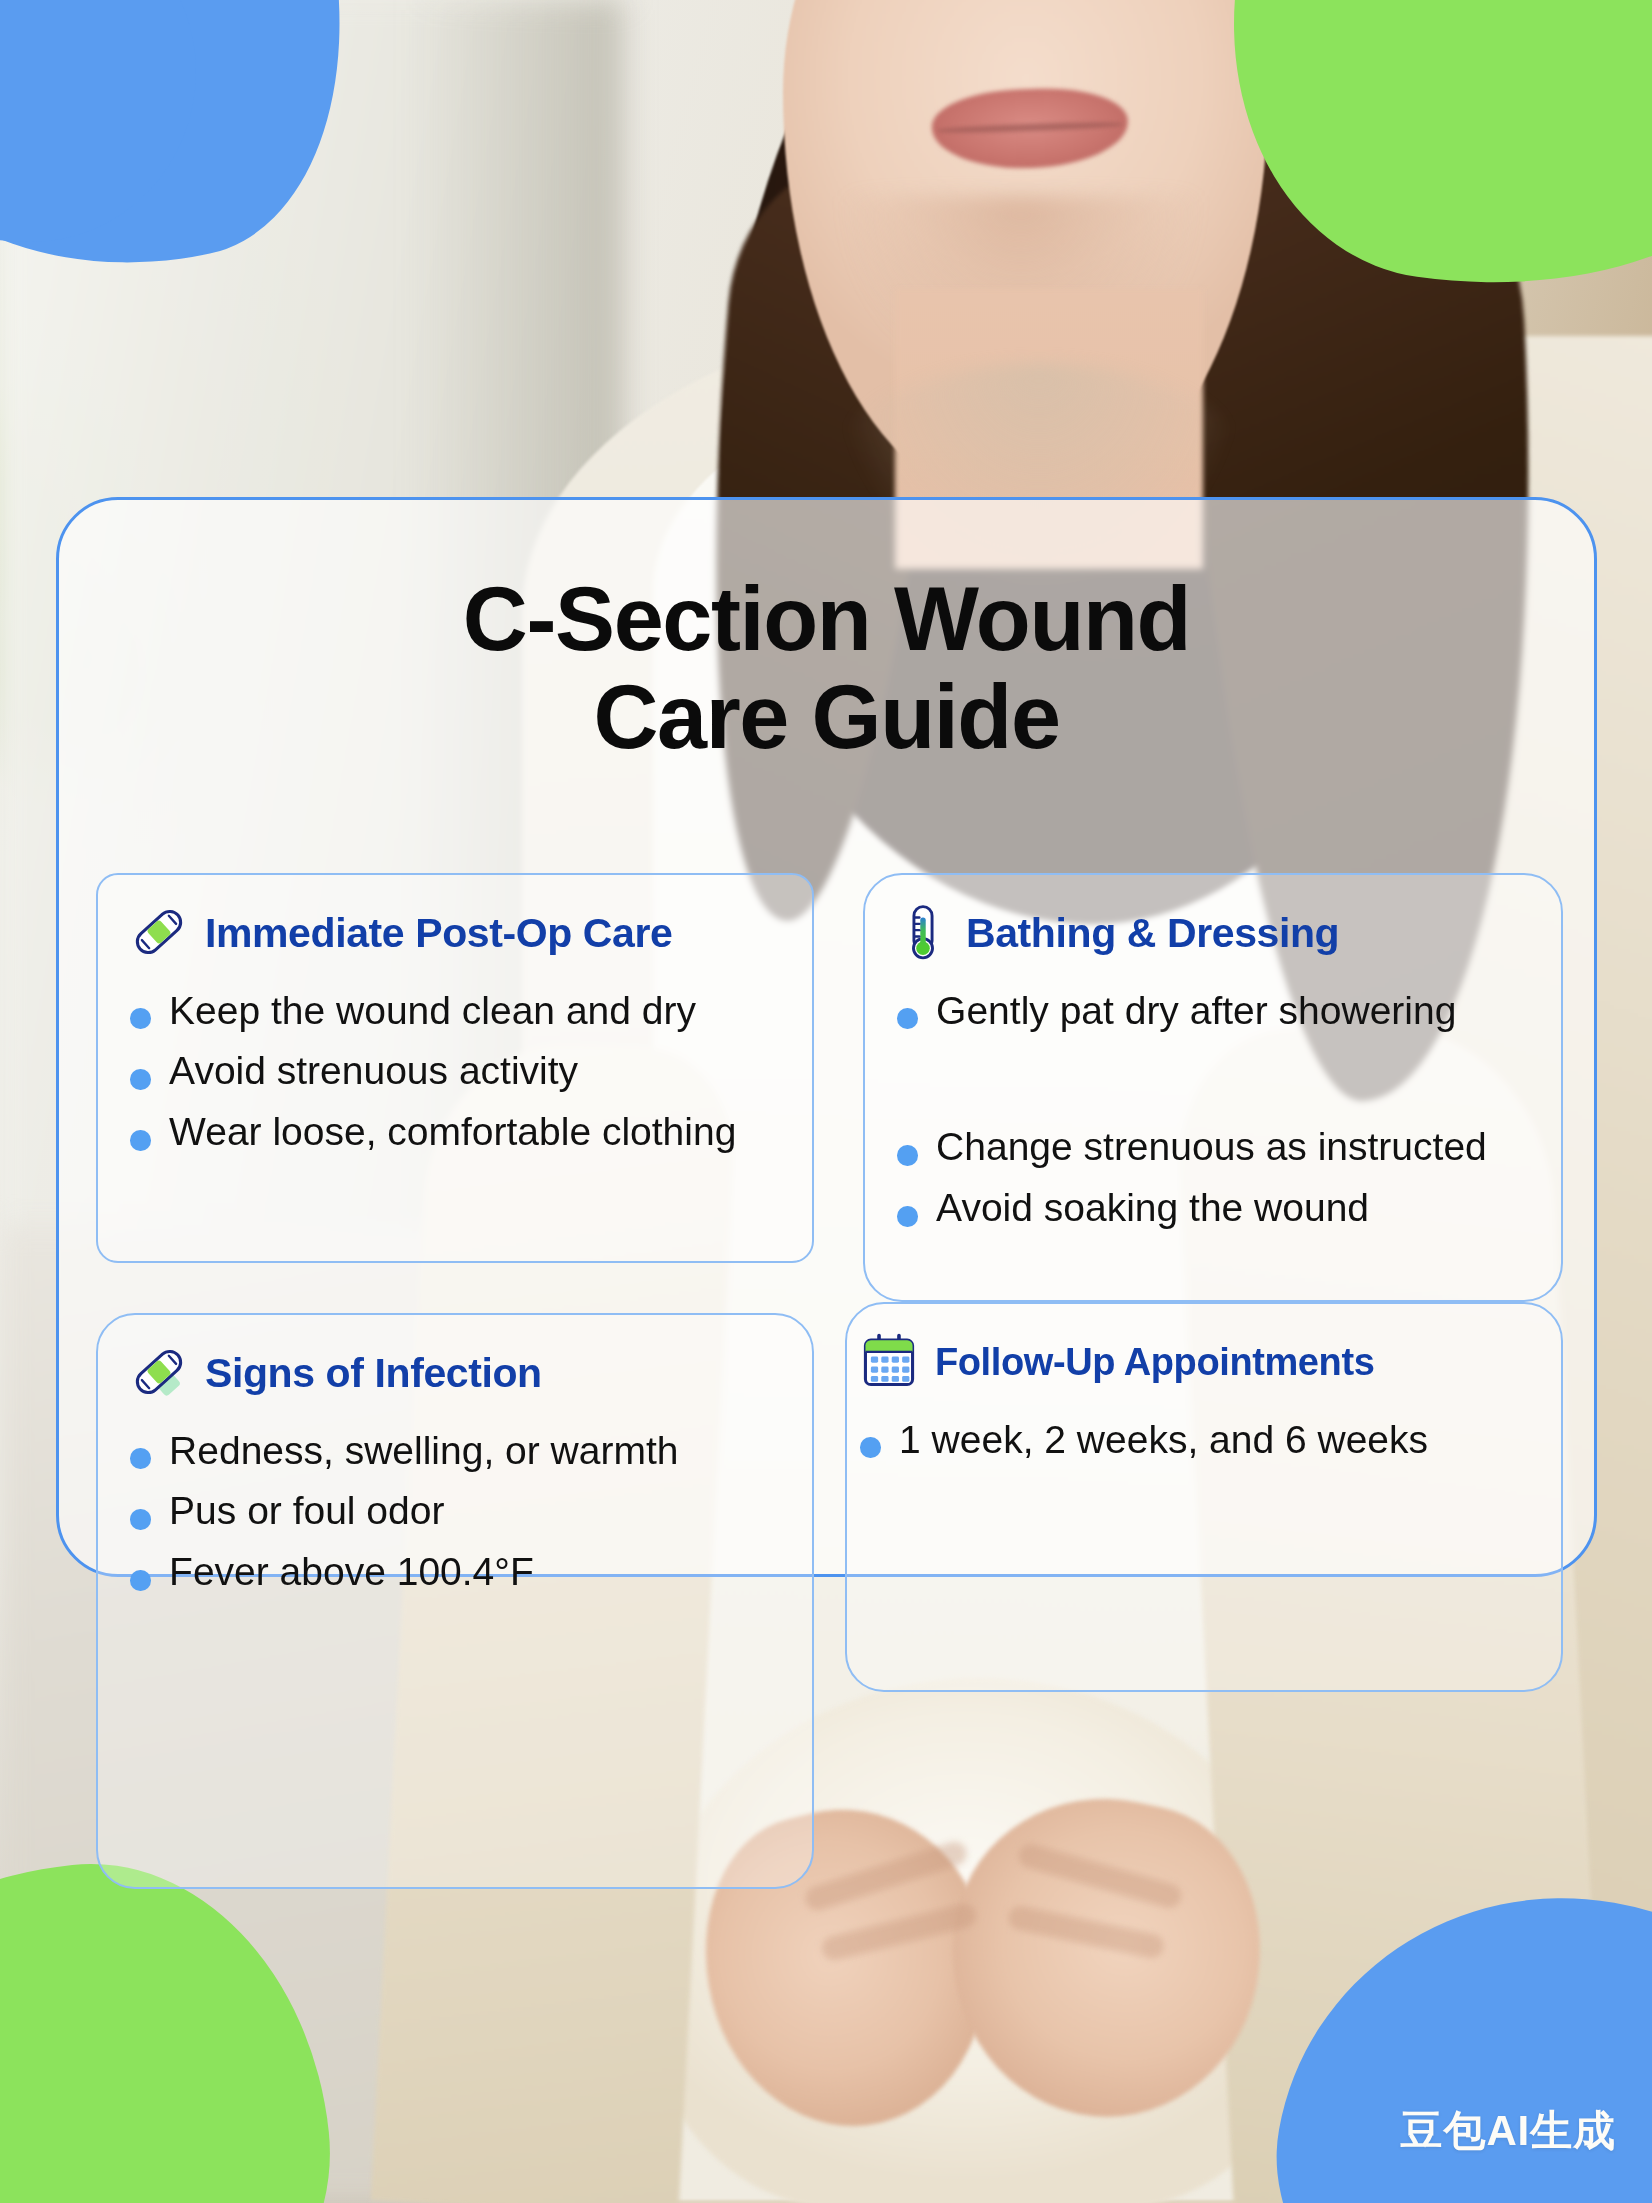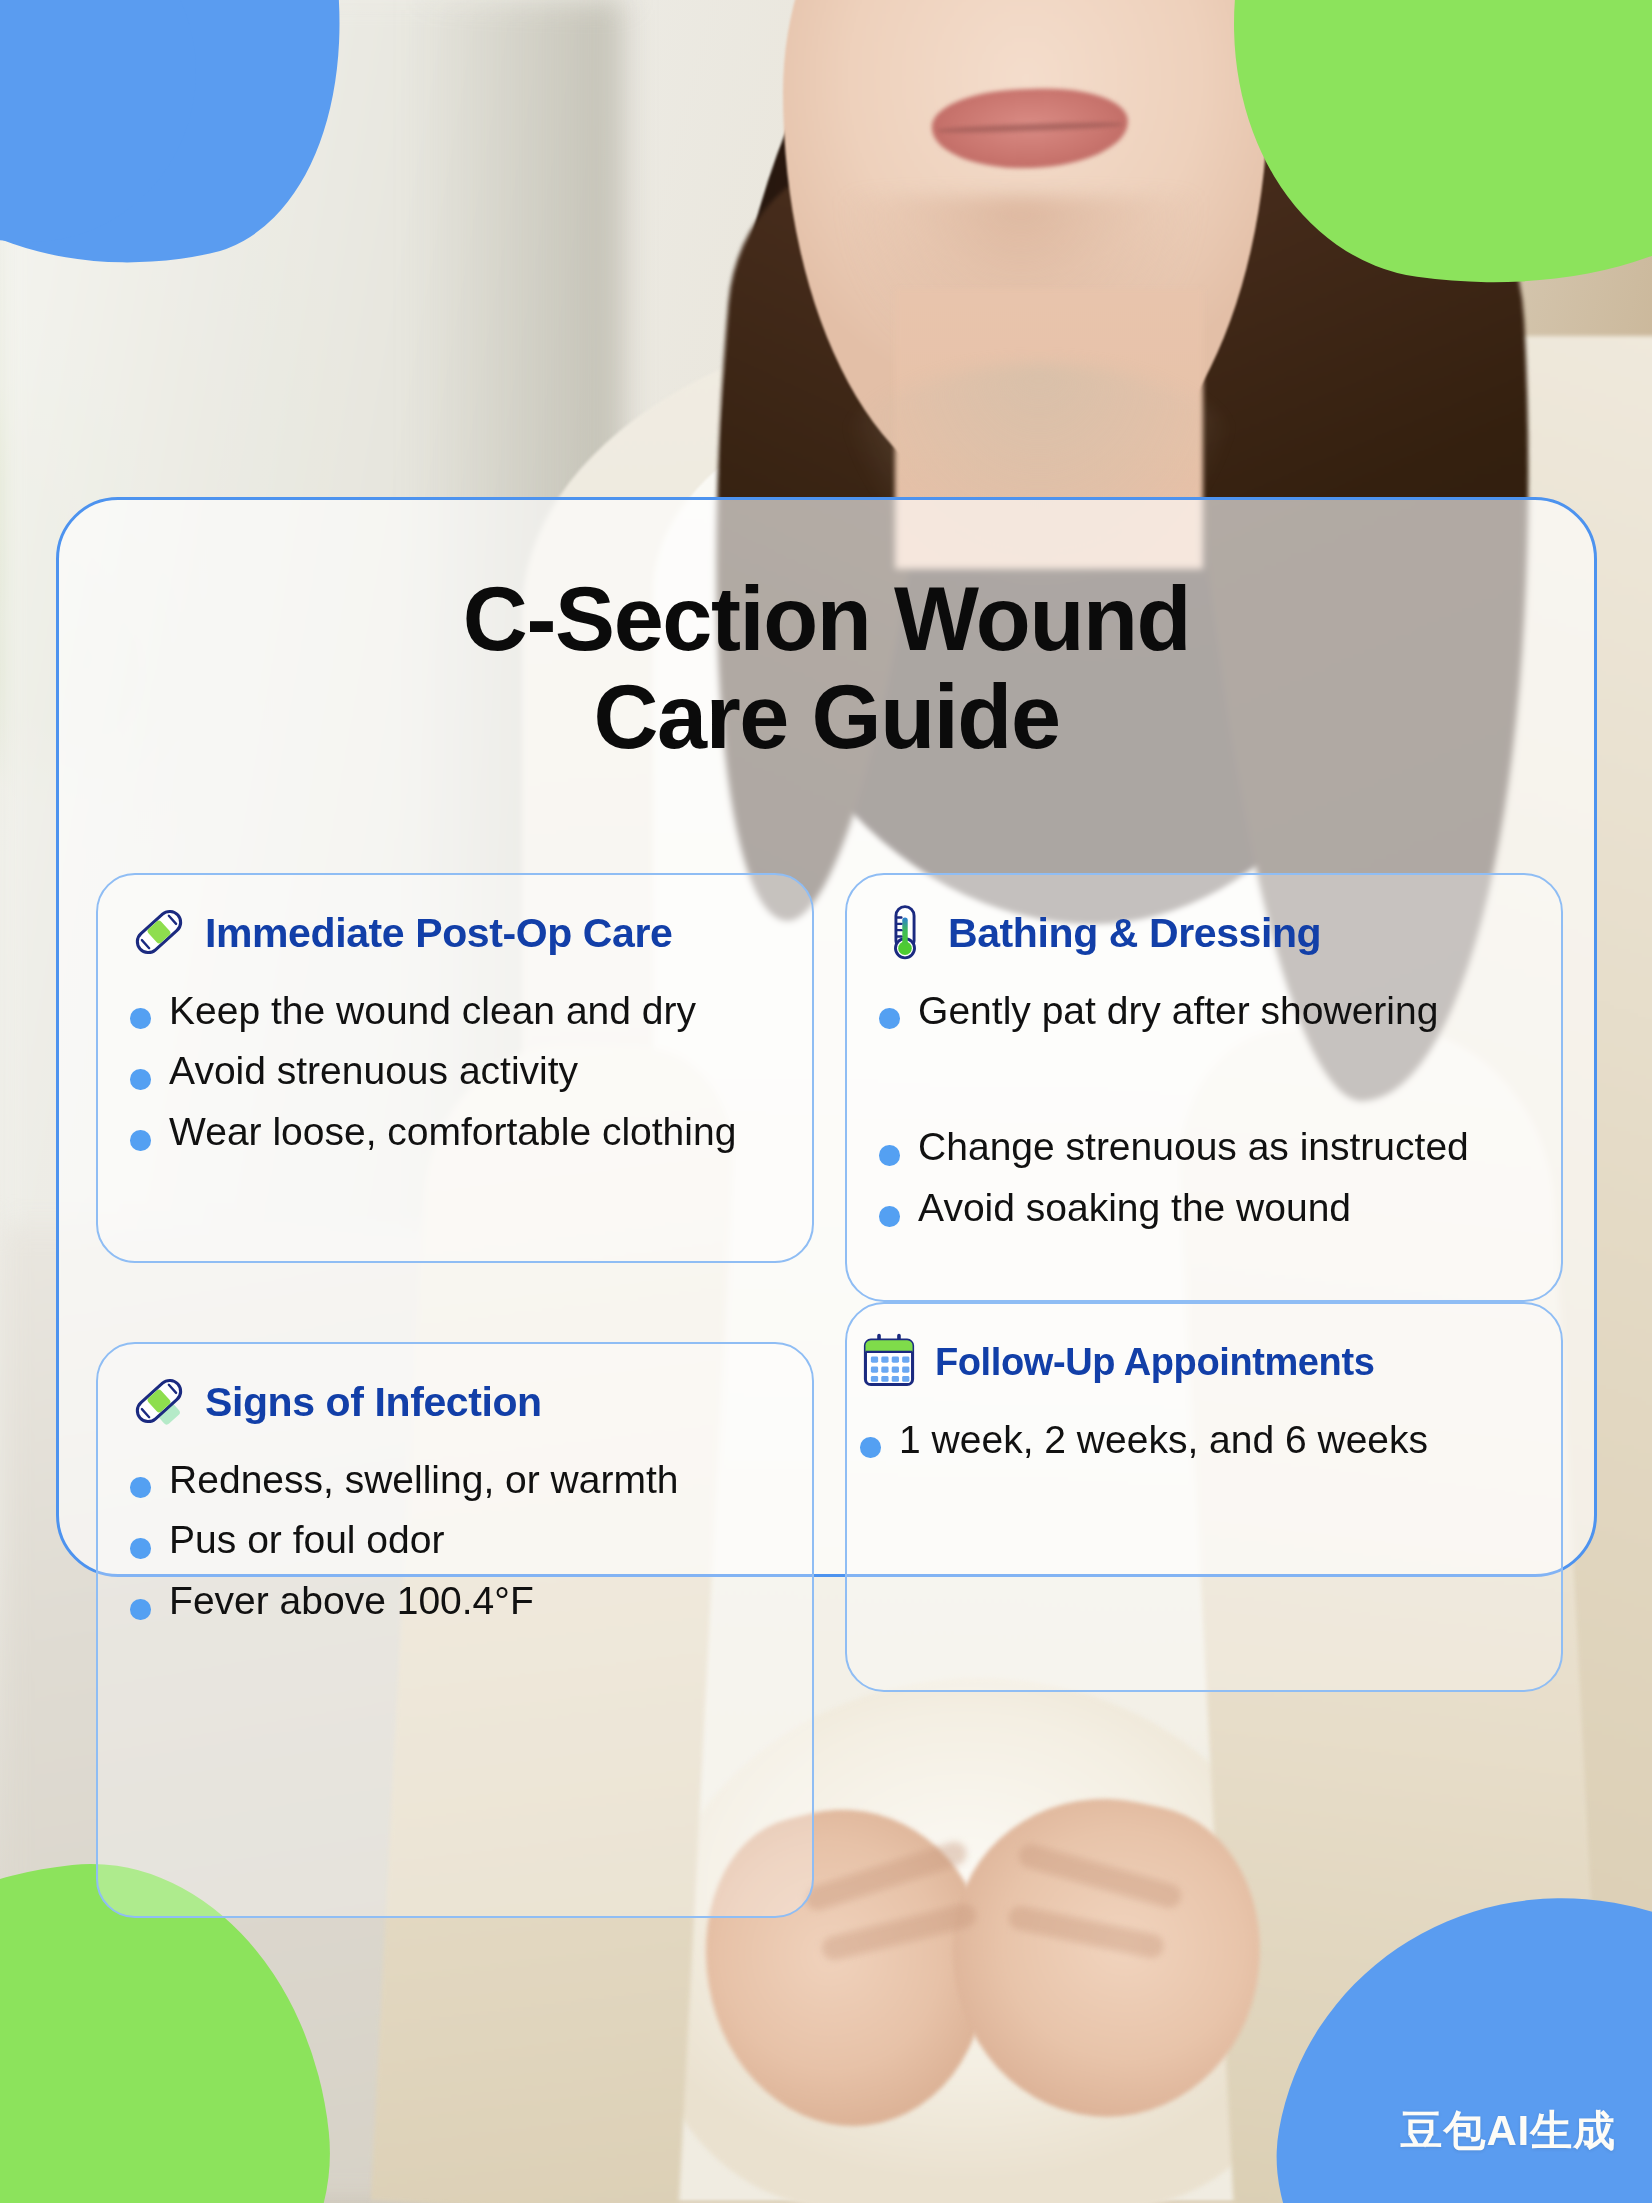--- a/index.html
+++ b/index.html
@@ -239,22 +239,22 @@
     column-gap:31px;
   }
   .col{ display:flex; flex-direction:column; }
 
   .card{
     border:2.8px solid #8fbdf4;
     border-radius:39px;
     background:rgba(255,255,255,.30);
     padding:28px 32px 32px 32px;
   }
-  .card.c1{ height:390px; margin-bottom:79px; }
-  .card.c2{ height:429px; }
+  .card.c1{ height:390px; margin-bottom:50px;border-radius:22px; }
+  .card.c2{ height:429px;margin-left:18px; }
   .card.c3{ height:576px; margin-bottom:18px; }
   .card.c4{ height:390px;padding-left:13px; }
 
   .card-head{
     display:flex;
     align-items:center;
     gap:17px;
     margin-bottom:20.5px;
   }
   .card-title{

